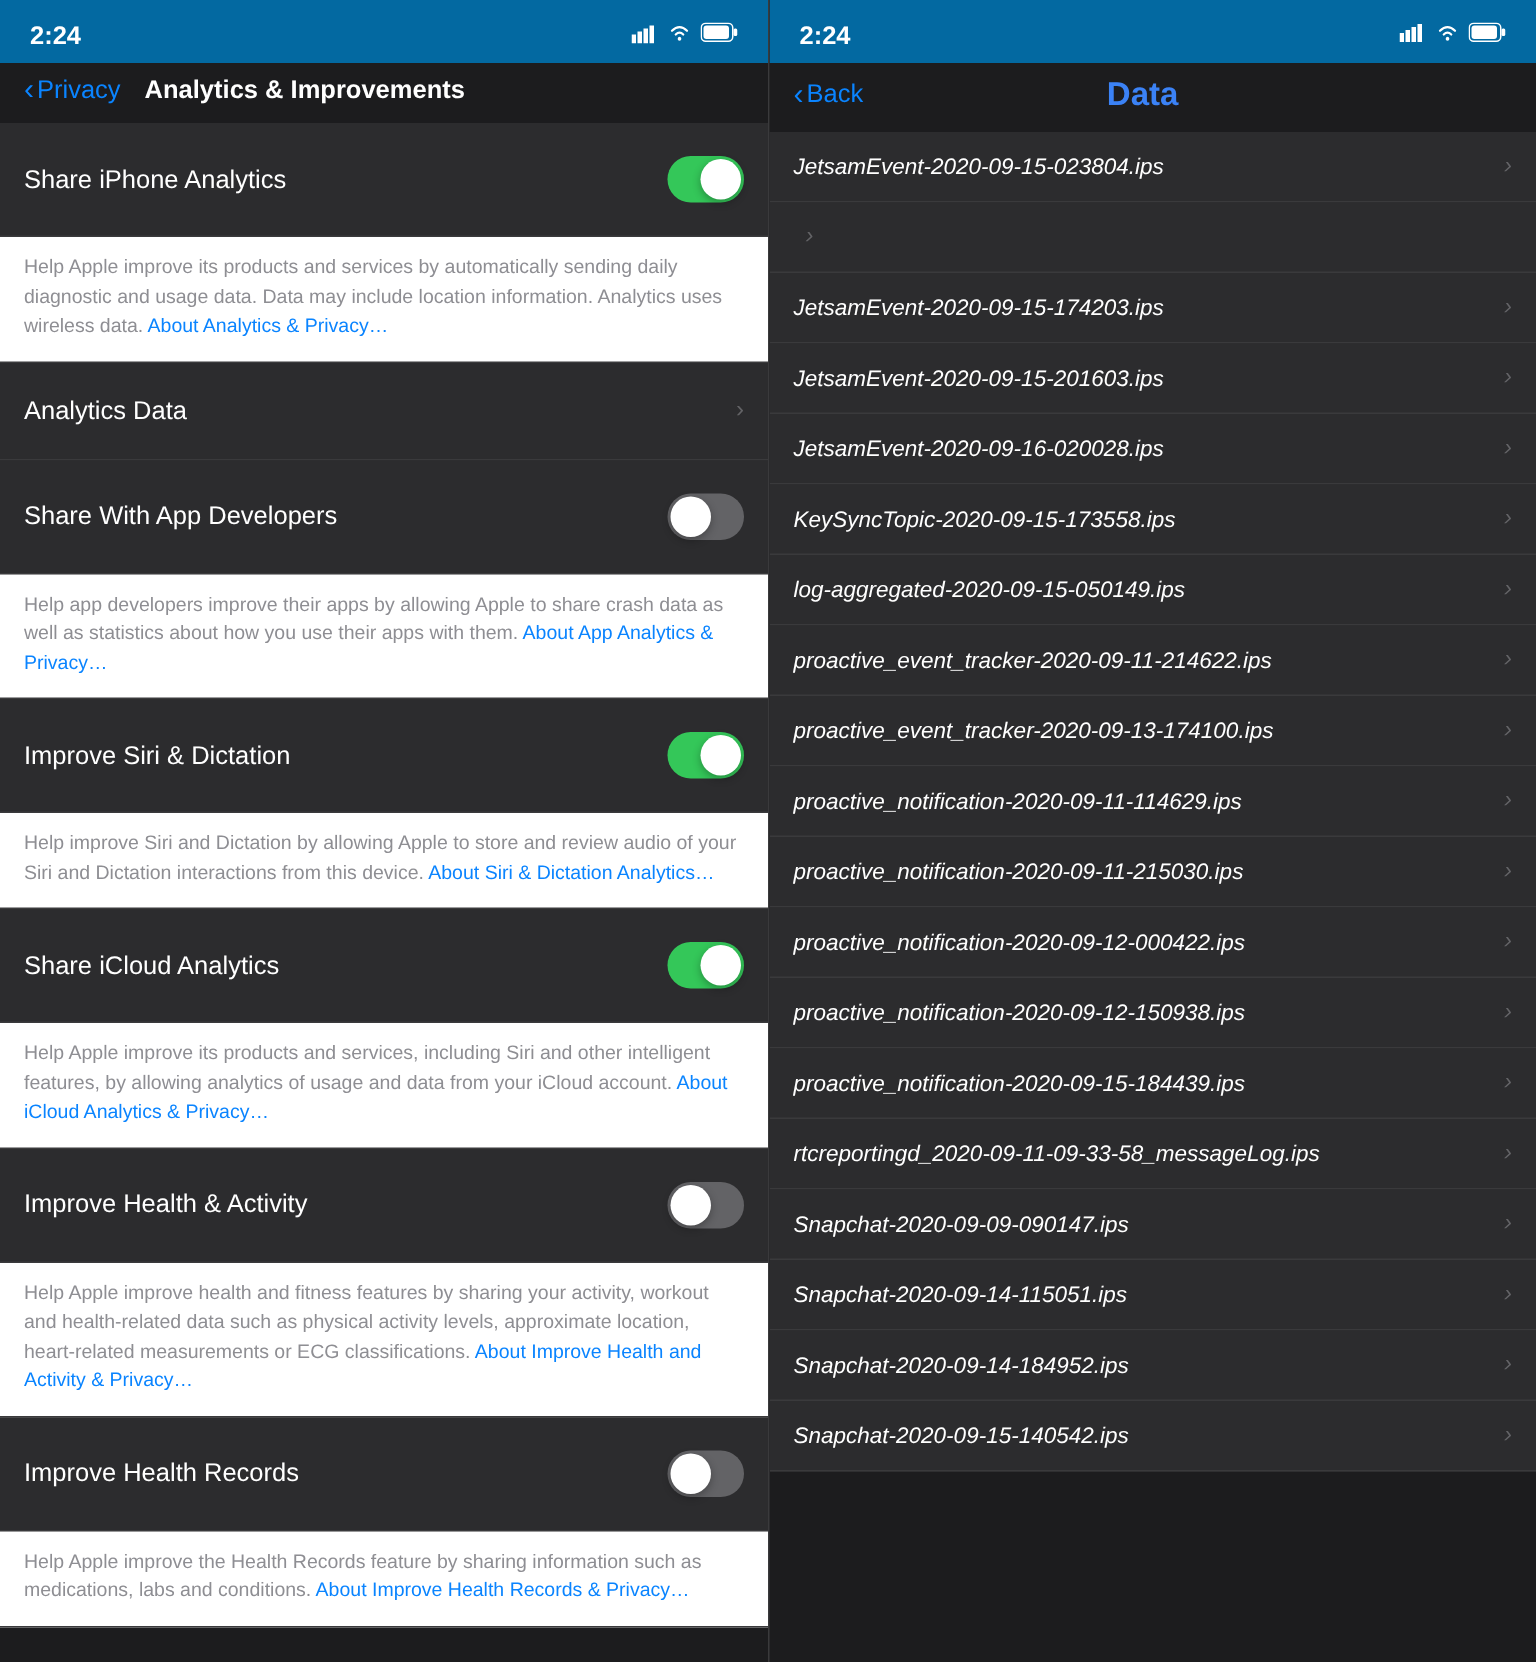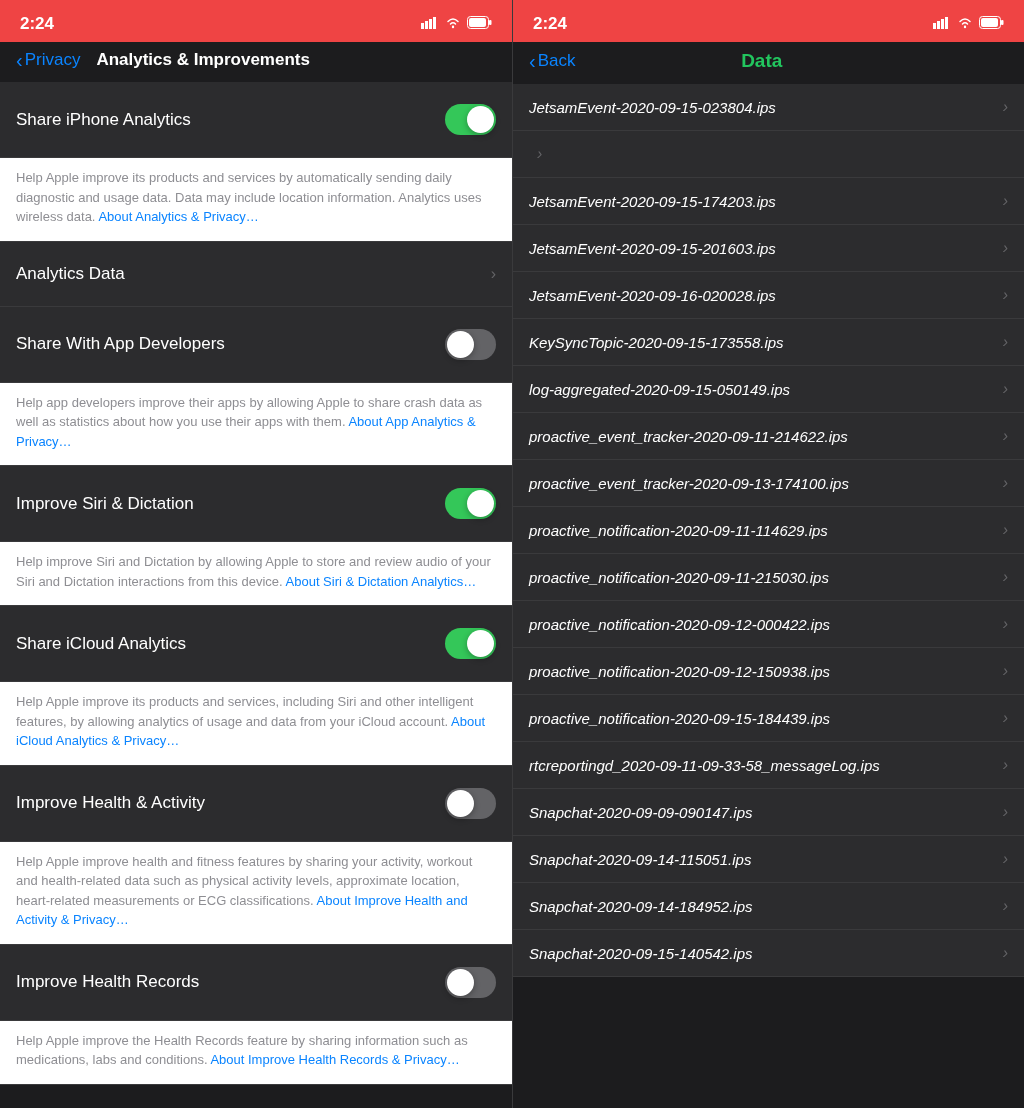--- a/index.html
+++ b/index.html
@@ -32,21 +32,21 @@
       overflow: hidden;
       border-left: 1px solid #3a3a3c;
     }
 
     
     .status-bar {
       display: flex;
       justify-content: space-between;
       align-items: center;
       padding: 14px 20px 8px 20px;
-      background: #ef4444;
+      background: #0369a1;
     }
     .status-time {
       font-size: 17px;
       font-weight: 600;
       color: #fff;
     }
     .status-icons {
       display: flex;
       align-items: center;
       gap: 6px;
@@ -67,23 +67,23 @@
       cursor: pointer;
       gap: 2px;
     }
     .nav-back-icon {
       font-size: 20px;
       line-height: 1;
     }
     .nav-title {
       flex: 1;
       text-align: center;
-      font-size: 19px;
+      font-size: 22px;
       font-weight: 600;
-      color: #22c55e;
+      color: #3b82f6;
       margin-left: -60px;
     }
     .nav-title-left {
       font-size: 17px;
       font-weight: 600;
       color: #fff;
       margin-left: 16px;
     }
 
     

